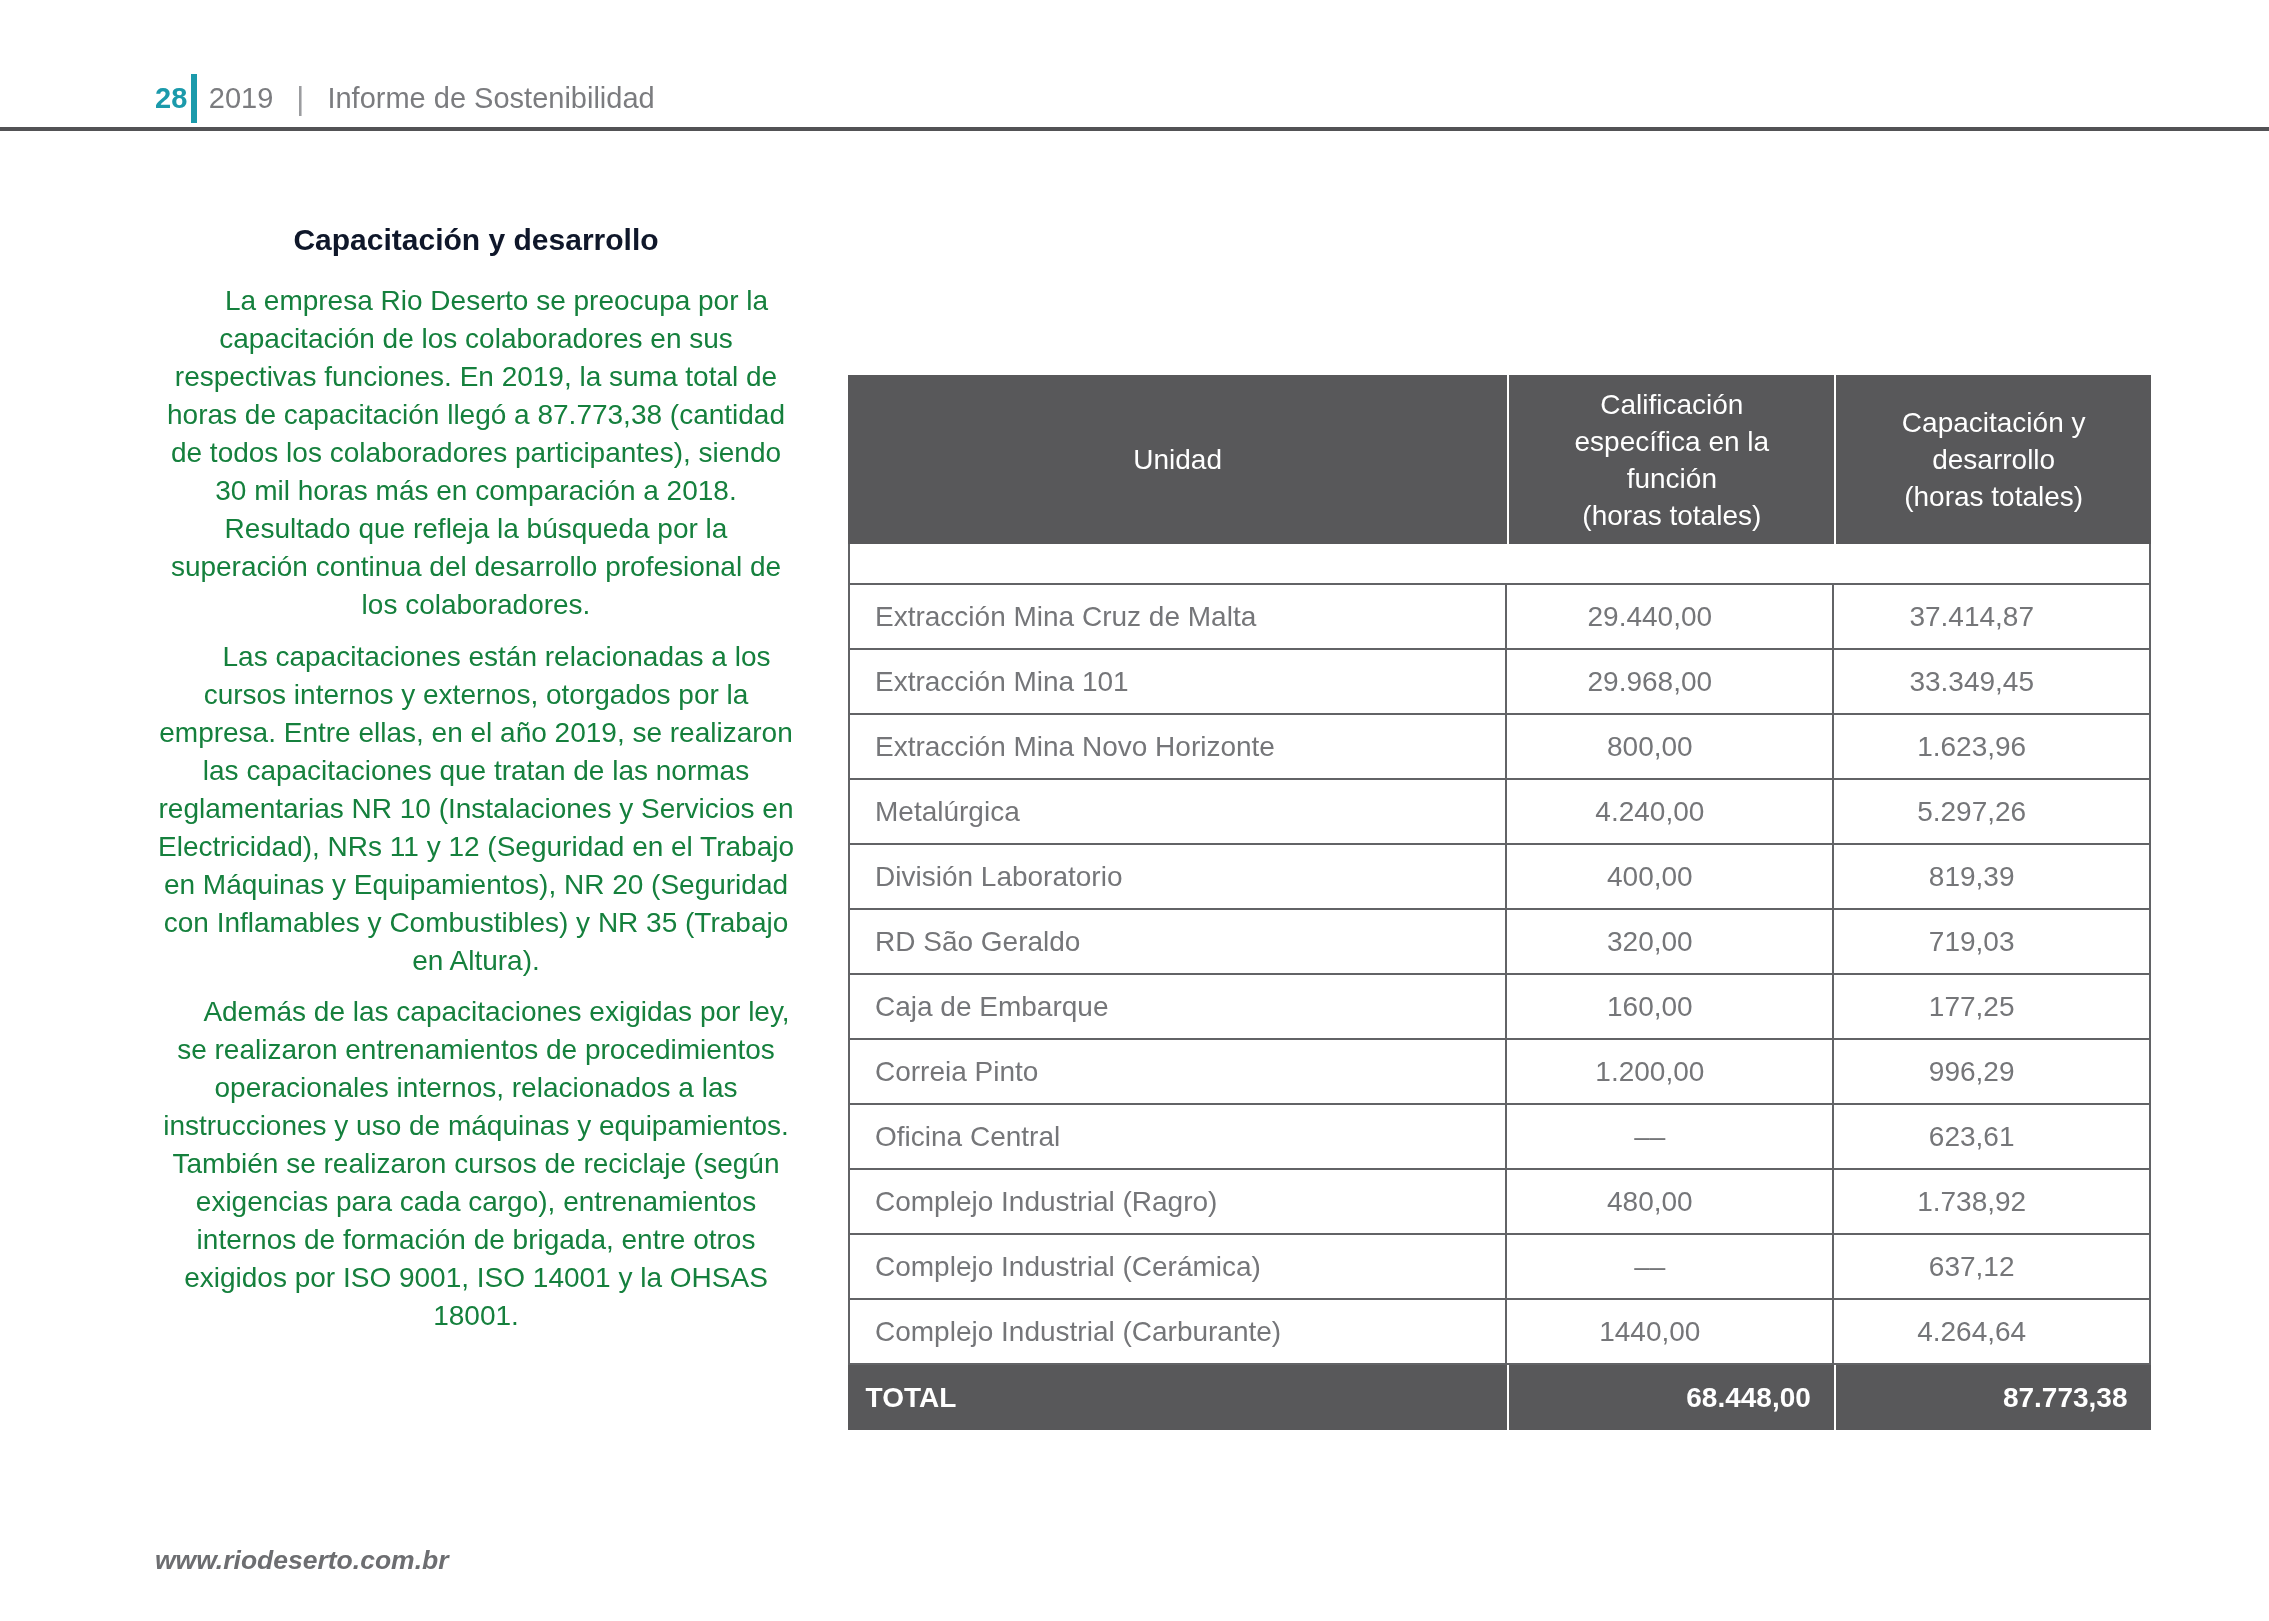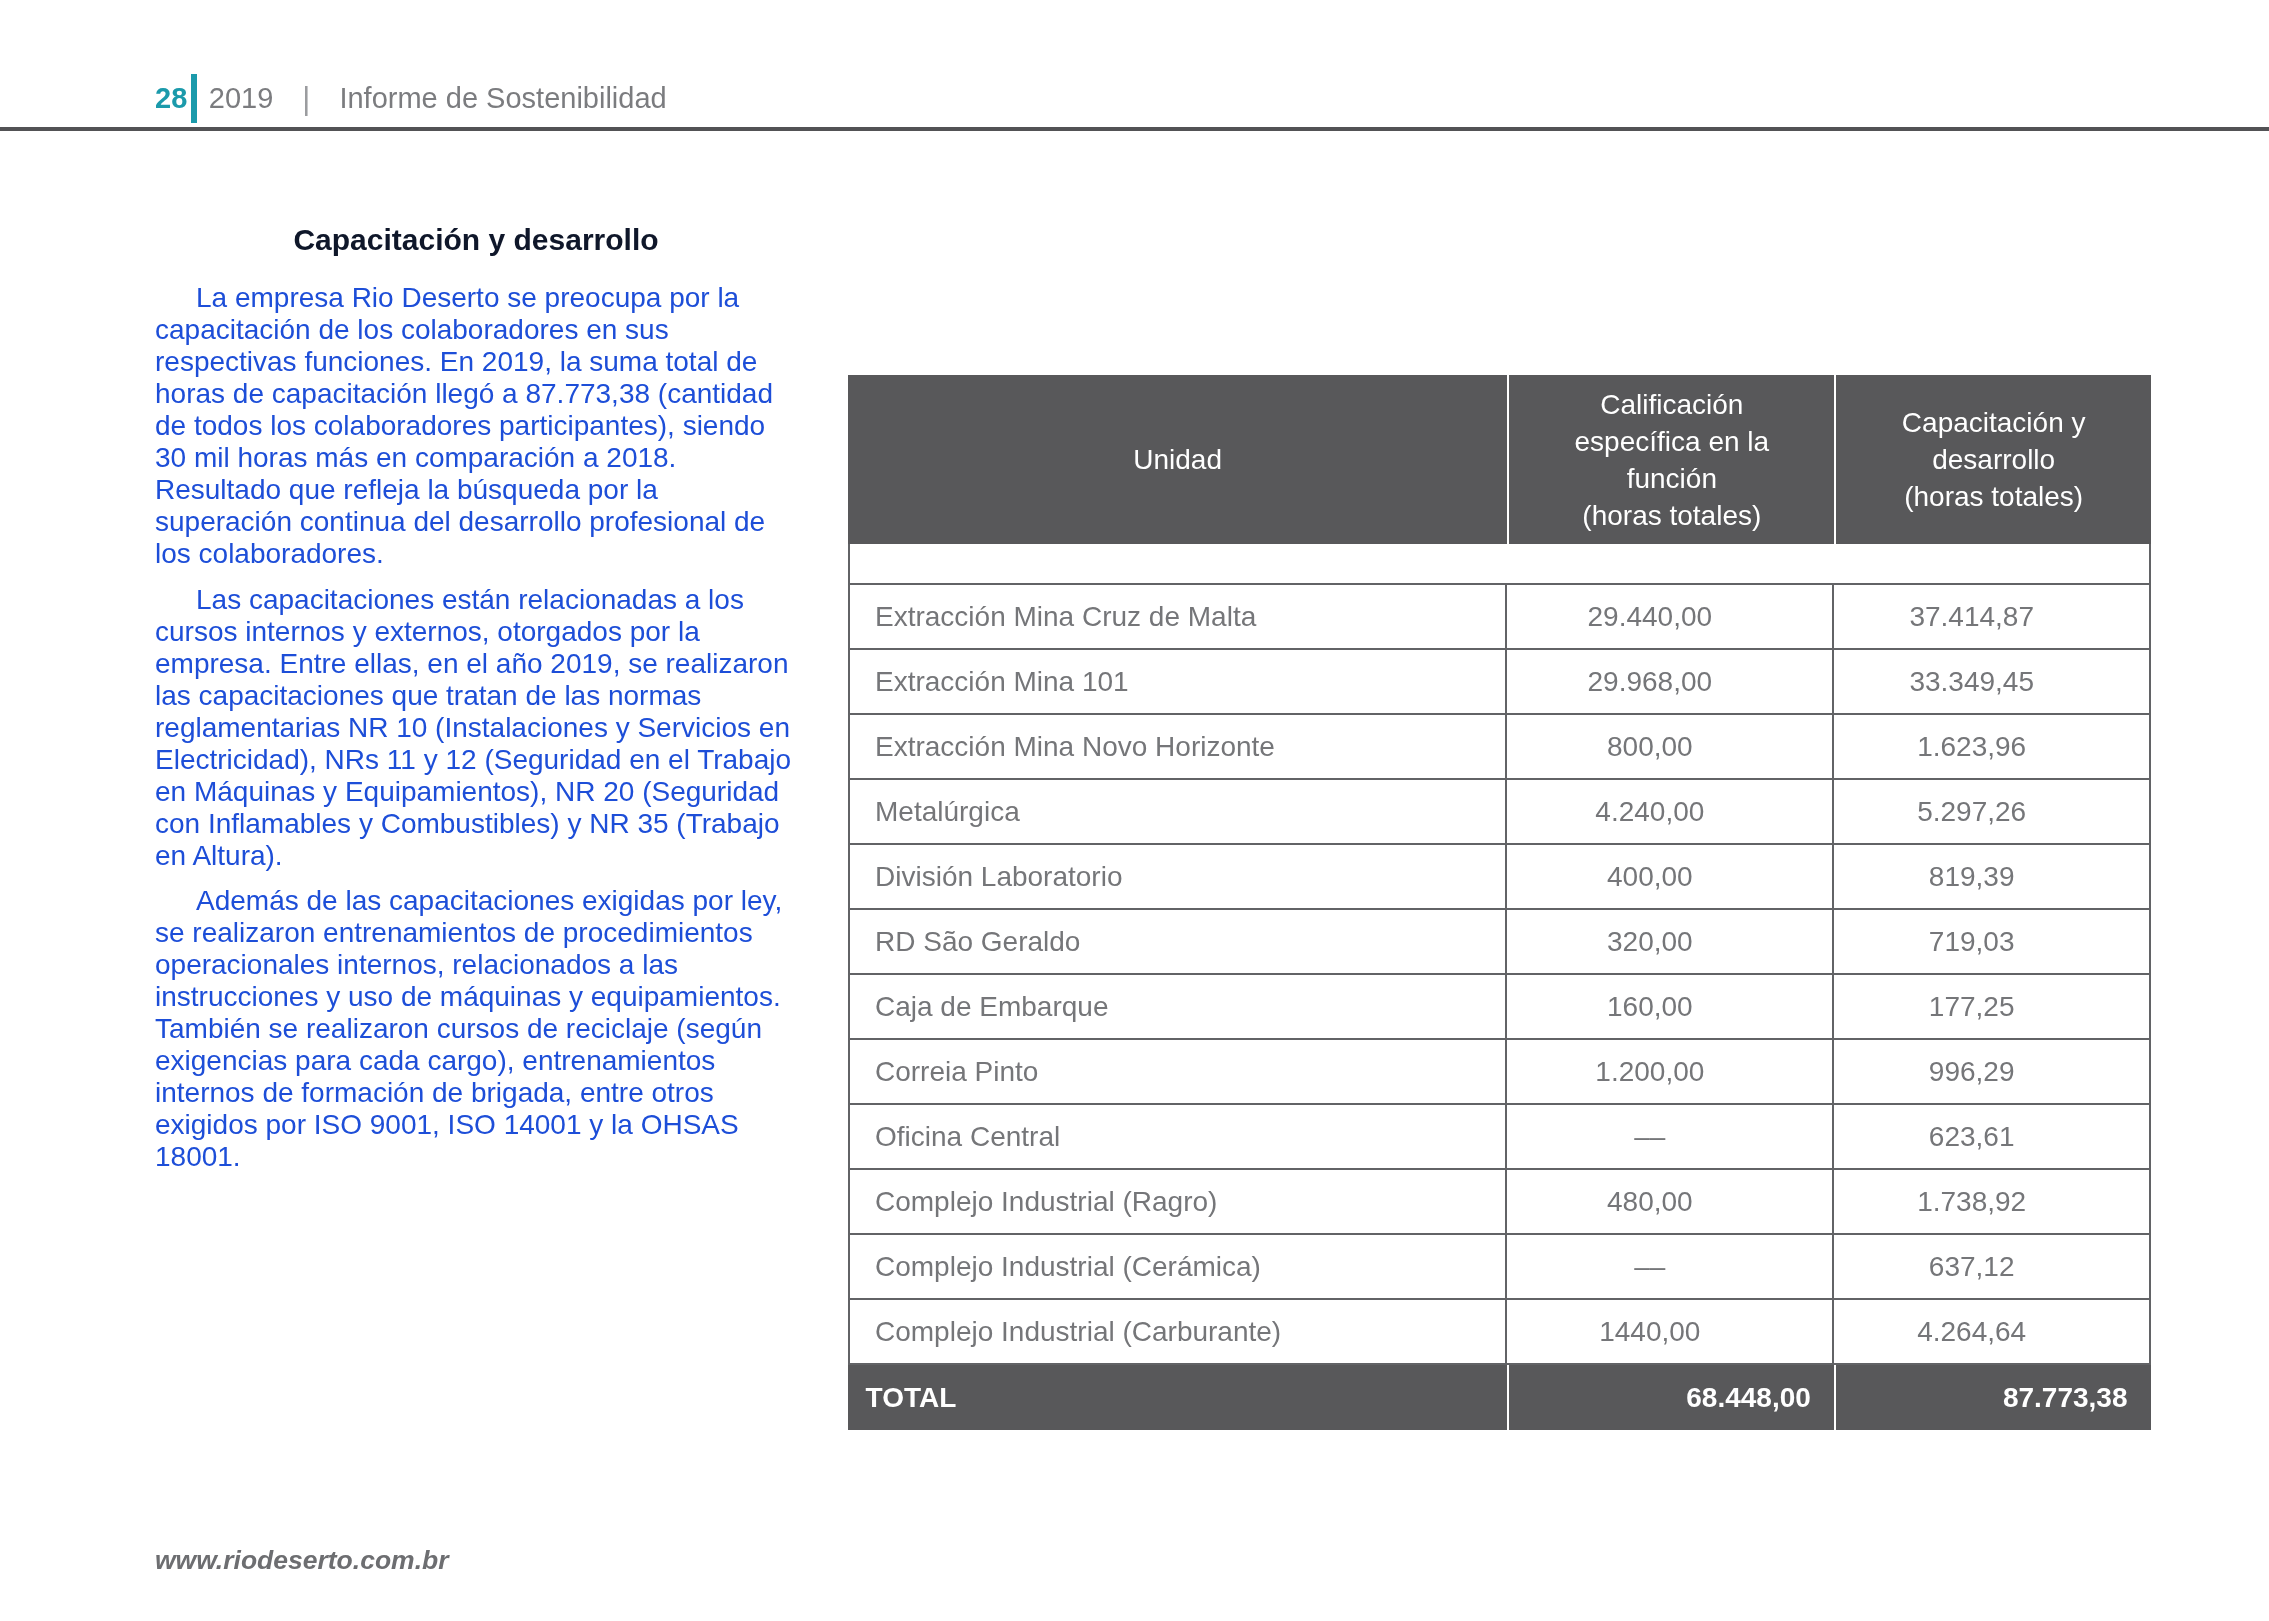--- a/index.html
+++ b/index.html
@@ -16,39 +16,40 @@
     position:absolute;left:155px;top:74px;
     display:flex;align-items:center;
   }
   .page-number{
     font-size:29px;font-weight:bold;color:#1b9aab;letter-spacing:0;
   }
   .header-bar{
     width:5.9px;height:49px;background:#1b9aab;margin:0 11.8px 0 3.9px;
   }
   .header-meta{
-    font-size:29px;color:#7b7c7f;display:flex;align-items:center;gap:29px;
+    font-size:29px;color:#7b7c7f;display:flex;align-items:center;gap:23px;
   }
   .header-meta .thin-divider{color:#9b9c9f;font-weight:300;font-size:31px;}
   .header-rule{
     position:absolute;left:0;top:127px;width:2269px;height:3.9px;background:#525255;
   }
 
   
   .article{
     position:absolute;left:155px;top:223px;width:642px;
   }
   .article h2{
     margin:0 0 25px 0;
     font-size:30px;font-weight:bold;color:#0f172a;text-align:center;
   }
   .article p{
     margin:0 0 13.7px 0;
-    font-size:28px;line-height:32px;color:#1d4ed8;
+    font-size:28px;line-height:38px;color:#15803d;
     text-indent:41px;
+    text-align:center;
   }
 
   
   .footer-url{
     position:absolute;left:155px;top:1545px;
     font-size:26.5px;font-weight:bold;font-style:italic;color:#6d6e71;
   }
 
   
   .hours-table{

